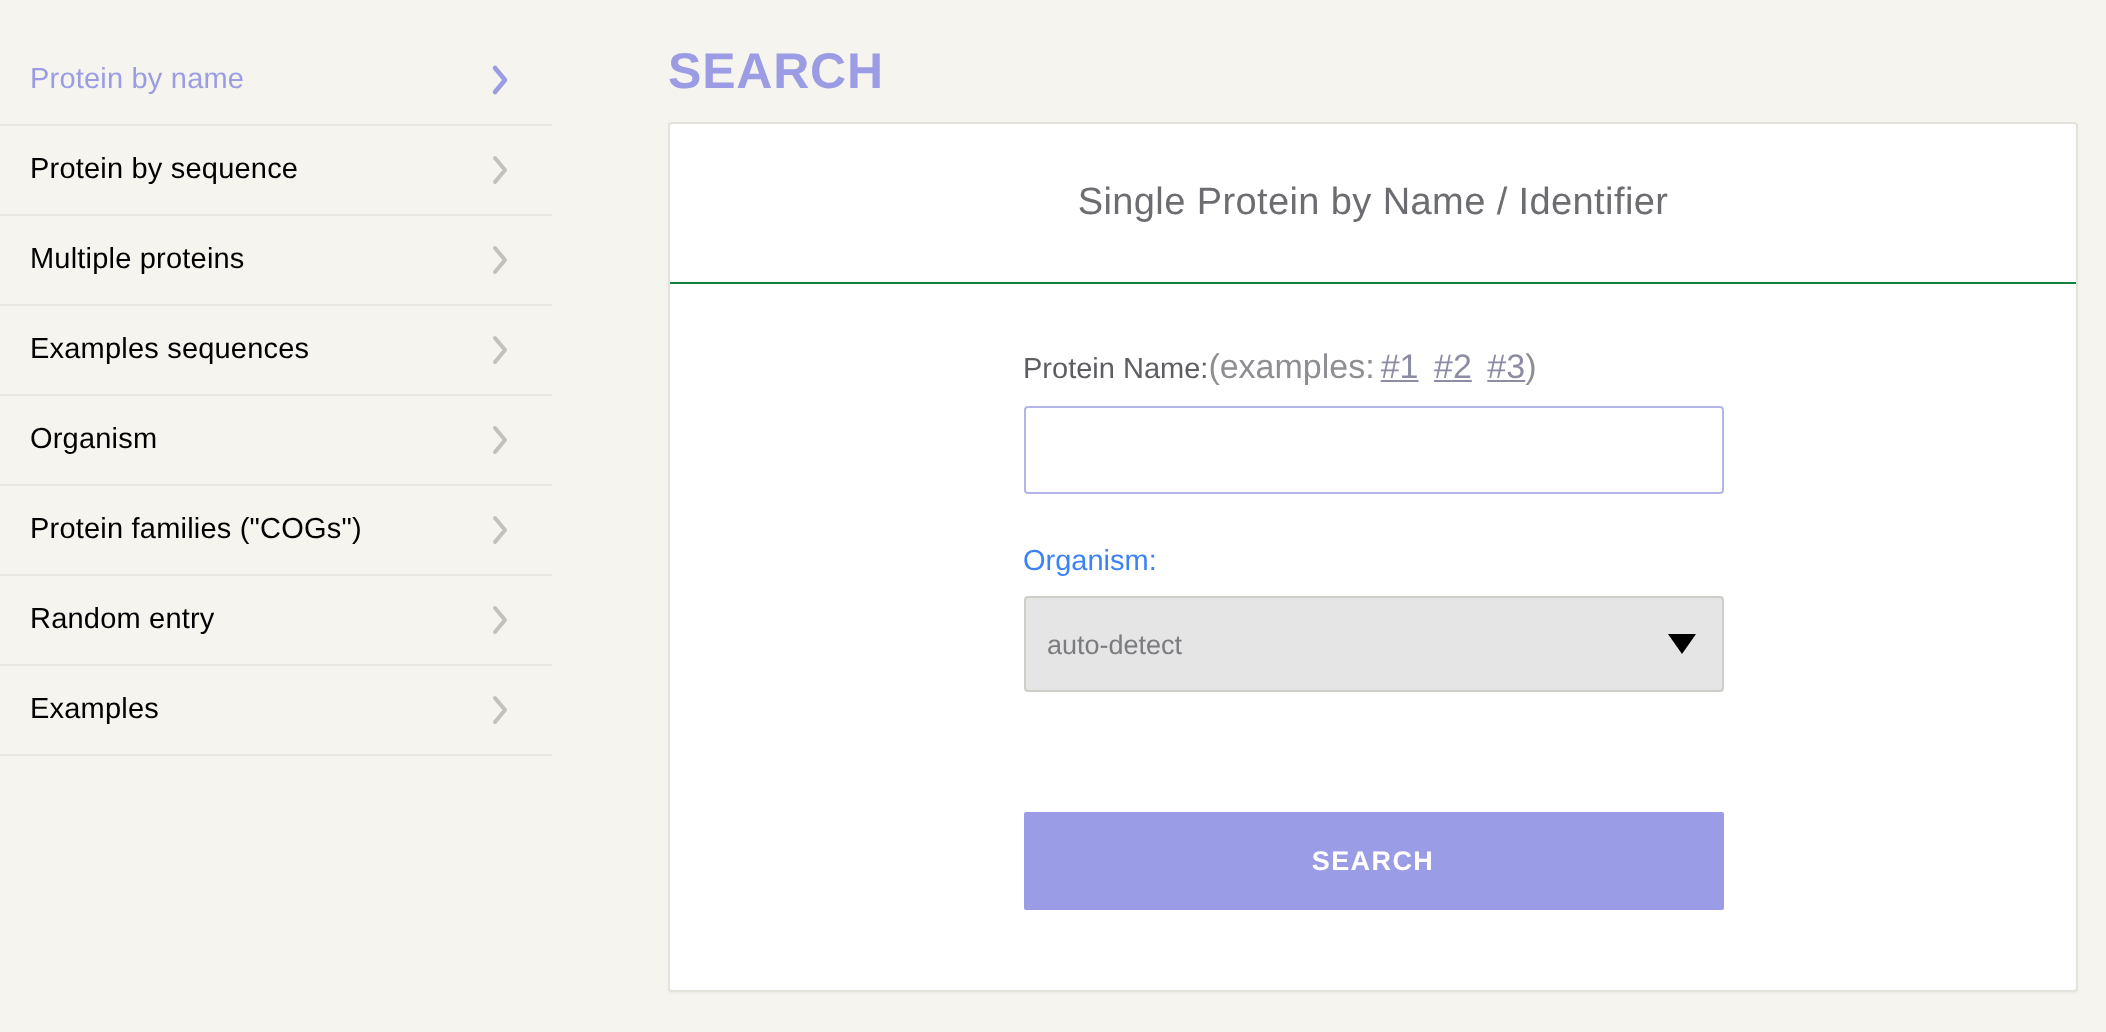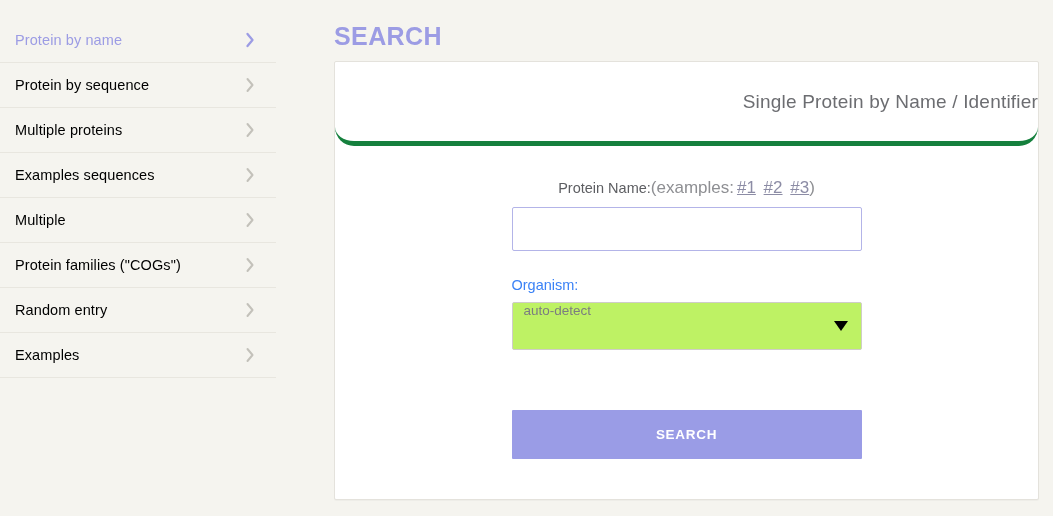--- a/index.html
+++ b/index.html
@@ -92,44 +92,43 @@
     background: #ffffff;
     border: 1px solid #e4e2dc;
     border-radius: 2px;
     box-sizing: border-box;
     box-shadow: 0 1px 1px rgba(0,0,0,0.03);
   }
   .card-header {
     height: 79px;
     display: flex;
     align-items: center;
-    justify-content: flex-end;
-    border-bottom: 5px solid #15803d;
-    border-radius: 19px;
+    justify-content: center;
+    border-bottom: 1px solid #15803d;
   }
   .card-header-title {
     font-size: 19px;
     color: #6c6d71;
     letter-spacing: 0.2px;
   }
   .card-body {
     padding: 32px 0 40px 0;
   }
 
   .form-inner {
     width: 350px;
     margin: 0 auto;
     position: relative;
     left: 0px;
   }
 
   .field-row {
     display: flex;
     align-items: baseline;
-    justify-content: center;
+    justify-content: flex-start;
   }
   .field-label {
     font-size: 14.5px;
     color: #5d5e62;
   }
   .examples {
     font-size: 17px;
     color: #8e8f93;
     white-space: nowrap;
   }
@@ -161,23 +160,24 @@
     color: #3b82f6;
   }
 
   .select-wrap {
     margin-top: 9px;
     position: relative;
     width: 100%;
     height: 48px;
     border: 1px solid #cfcdc7;
     border-radius: 2px;
-    background: #bef264;
+    background: #e5e5e5;
     box-sizing: border-box;
     display: flex;
+    align-items: center;
     cursor: pointer;
   }
   .select-value {
     padding-left: 11px;
     font-size: 13.5px;
     color: #7b7c80;
   }
   .select-arrow {
     position: absolute;
     right: 13px;
@@ -242,21 +242,21 @@
     <div class="nav-item">
       <span class="nav-label">Examples sequences</span>
       <span class="chev">
         <svg viewBox="0 0 10 16" width="10" height="16">
             <path d="M2.5 2 L7.5 8 L2.5 14"></path>
           </svg>
       </span>
     </div>
 
     <div class="nav-item">
-      <span class="nav-label">Multiple</span>
+      <span class="nav-label">Organism</span>
       <span class="chev">
         <svg viewBox="0 0 10 16" width="10" height="16">
             <path d="M2.5 2 L7.5 8 L2.5 14"></path>
           </svg>
       </span>
     </div>
 
     <div class="nav-item">
       <span class="nav-label">Protein families ("COGs")</span>
       <span class="chev">

